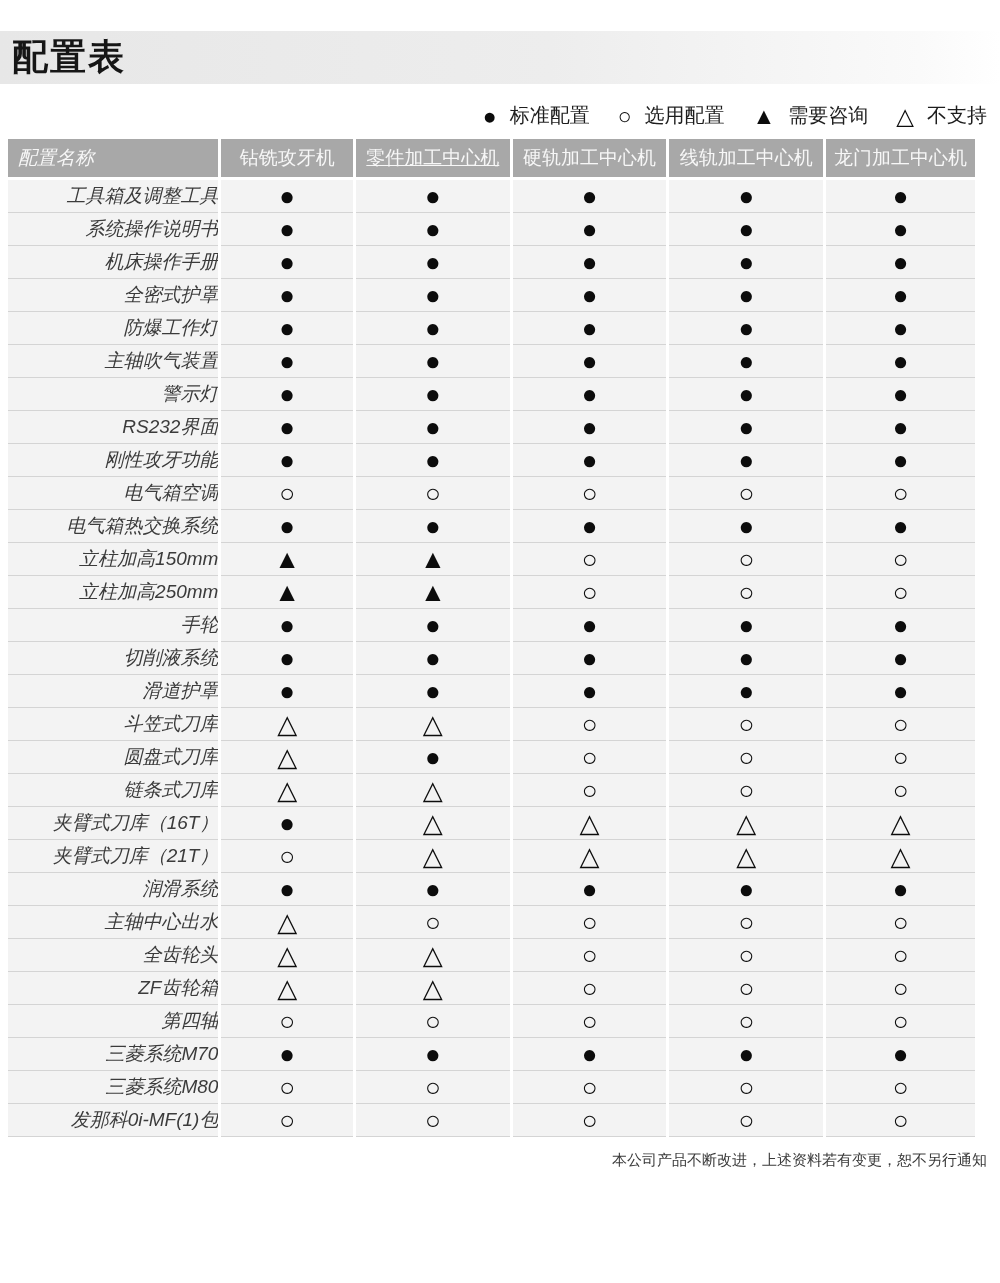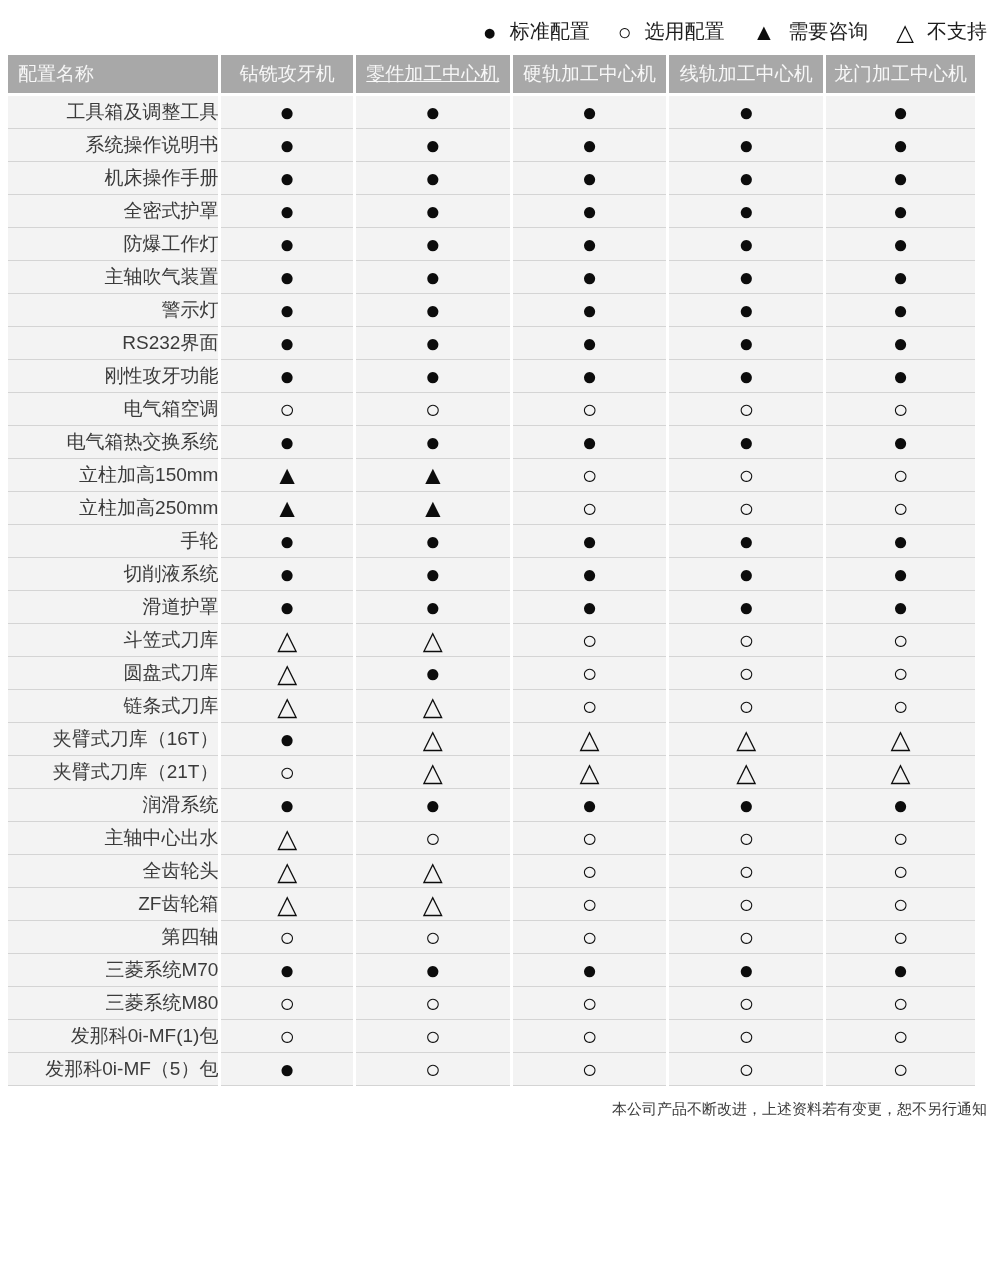--- a/index.html
+++ b/index.html
@@ -41,21 +41,21 @@
     vertical-align: -2px;
   }
   
   table.config {
     margin-left: 5px;
     border-collapse: separate;
     border-spacing: 3px 0;
     table-layout: fixed;
     width: 973px;
   }
-  .col-0 { width: 208px; }
+  .col-0 { width: 208px; font-style: italic; }
   .col-1 { width: 130px; }
   .col-2 { width: 152px; text-decoration: underline; }
   .col-3 { width: 152px; }
   .col-4 { width: 152px; }
   .col-5 { width: 147px; }
   thead th {
     height: 41px;
     box-sizing: border-box;
     border-bottom: 3px solid #ffffff;
     background: var(--header-bg, #a8a8a8);
@@ -96,20 +96,23 @@
     margin: 14px 13px 0 0;
     font-size: 15px;
     color: #3a3a3a;
   }
 </style>
 </head>
 <body>
 
 <div class="page">
 
+  <div class="title-bar">
+    <h1>配置表</h1>
+  </div>
 
   <div class="legend" id="legend"><span class="legend-item"><span class="sym">●</span><span class="legend-label">标准配置</span></span><span class="legend-item"><span class="sym">○</span><span class="legend-label">选用配置</span></span><span class="legend-item"><span class="sym">▲</span><span class="legend-label">需要咨询</span></span><span class="legend-item"><span class="sym">△</span><span class="legend-label">不支持</span></span></div>
 
   <table class="config">
     <thead id="thead">
         <tr>
           <th class="col-0">配置名称</th>
           <th class="col-1">钻铣攻牙机</th>
           <th class="col-2">零件加工中心机</th>
           <th class="col-3">硬轨加工中心机</th>
@@ -343,26 +346,18 @@
           <td class="sym-cell col-5"><span class="sym">○</span></td>
         </tr>
         <tr>
           <td class="name-cell col-0">发那科0i-MF(1)包</td>
           <td class="sym-cell col-1"><span class="sym">○</span></td>
           <td class="sym-cell col-2"><span class="sym">○</span></td>
           <td class="sym-cell col-3"><span class="sym">○</span></td>
           <td class="sym-cell col-4"><span class="sym">○</span></td>
           <td class="sym-cell col-5"><span class="sym">○</span></td>
         </tr>
-        <tr>
-          <td class="name-cell col-0">发那科0i-MF（5）包</td>
-          <td class="sym-cell col-1"><span class="sym">●</span></td>
-          <td class="sym-cell col-2"><span class="sym">○</span></td>
-          <td class="sym-cell col-3"><span class="sym">○</span></td>
-          <td class="sym-cell col-4"><span class="sym">○</span></td>
-          <td class="sym-cell col-5"><span class="sym">○</span></td>
-        </tr>
       </tbody>
   </table>
 
   <div class="footer">本公司产品不断改进，上述资料若有变更，恕不另行通知</div>
 
 </div>
 
 </body></html>

